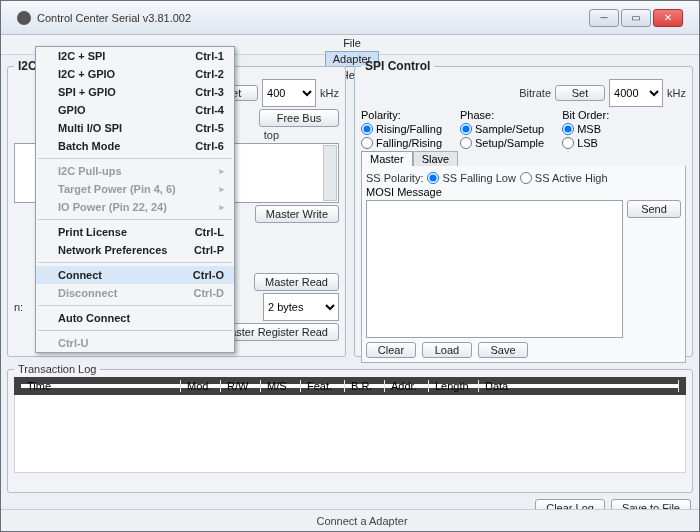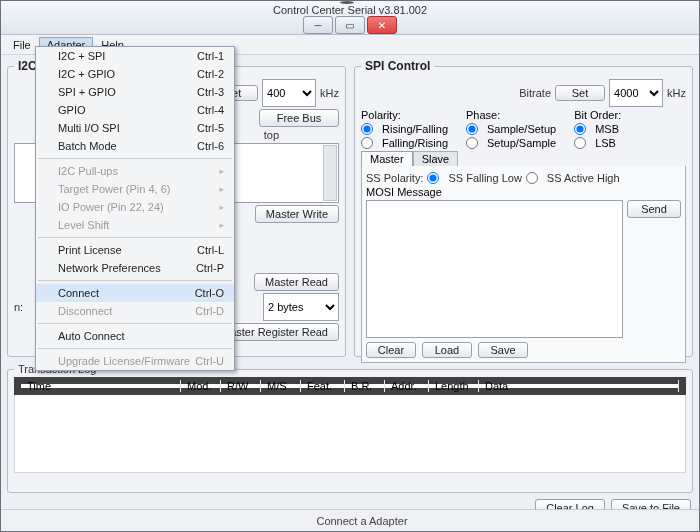--- a/index.html
+++ b/index.html
@@ -1,43 +1,43 @@
 <!DOCTYPE html>
 <html><head>
 <meta charset="utf-8">
 <style>
   * { box-sizing: border-box; font-family: Tahoma, Arial, sans-serif; }
   body { margin:0; width:700px; height:532px; background:#dcdcdc; }
   .window { width:700px; height:532px; background:#eceff4; border:1px solid #6a6f77; position:relative; }
-  .titlebar { height:34px; background:linear-gradient(#f5f8fc,#dfe6ef); display:flex; align-items:center; padding:0 16px; border-bottom:1px solid #b8bfc8;flex-direction:column; }
+  .titlebar { height:34px; background:linear-gradient(#f5f8fc,#dfe6ef); display:flex; align-items:center; padding:0 16px; border-bottom:1px solid #b8bfc8; }
   .titlebar .appicon { width:14px; height:14px; background:#555; border-radius:50%; margin-right:6px; }
   .titlebar .title { font-size:11px; color:#333; flex:1; }
   .winbtns { display:flex; gap:2px; }
   .winbtn { width:30px; height:18px; background:linear-gradient(#f3f6fa,#d7deea); border:1px solid #8f98a3; border-radius:3px; display:flex; align-items:center; justify-content:center; font-size:10px; color:#333;}
   .winbtn.close { background:linear-gradient(#f07a77,#d44); color:#fff; border-color:#a33;}
-  .menubar { height:20px; background:#f0f2f6; display:flex; align-items:center; font-size:11px; color:#222; border-bottom:1px solid #cfd5dd; padding-left:4px;}
+  .menubar { height:20px; background:#f0f2f6; display:flex; align-items:center; font-size:11px; color:#222; border-bottom:1px solid #cfd5dd; padding-left:4px;flex-direction:column;}
   .menuitem { padding:2px 8px; }
   .menuitem.active { background:#cddff2; border:1px solid #8ab; padding:1px 7px;}
   .content { position:relative; height:calc(532px - 26px - 20px); padding:4px; }
   .panels { display:flex; gap:4px; height:298px;}
   fieldset.panel { flex:1; border:1px solid #b5bbc4; border-radius:3px; background:#f1f3f7; padding:4px 6px; font-size:11px; position:relative; min-width:0;}
   fieldset.panel > legend { font-size:12px; font-weight:bold; color:#222; padding:0 4px;}
   .row { display:flex; align-items:center; gap:4px; margin:2px 0; font-size:11px; color:#333;}
   .btn { background:linear-gradient(#fff,#e4e7ec); border:1px solid #98a0ab; border-radius:3px; padding:2px 10px; font-size:11px; color:#222; min-width:60px; text-align:center;}
   .btn.small { min-width:50px; padding:1px 6px;}
   .bigtext { width:100%; border:1px solid #9aa1ab; background:#fff; font-size:11px; resize:none;}
   .tabs { display:flex; gap:0; margin-top:2px;}
   .tab { border:1px solid #a9afb8; background:#e3e6eb; padding:1px 8px; font-size:11px; border-bottom:none; }
   .tab.active { background:#f8f9fb; border-color:#9aa1ab; }
-  .radio { display:inline-flex; gap:9px; font-size:11px; }
+  .radio { display:inline-flex; gap:3px; font-size:11px; }
   .radio input { margin:0; width:12px; height:12px;}
   .subgroup { display:flex; gap:18px; margin-top:2px;}
   .subcol { display:flex; flex-direction:column; gap:2px;}
   .dropdown-menu { position:absolute; left:34px; top:45px; width:200px; background:#f4f5f7; border:1px solid #97a0aa; box-shadow:2px 2px 4px rgba(0,0,0,.3); font-size:11px; z-index:50;}
-  .dropdown-menu .ditem { display:flex; align-items:center; justify-content:space-between; padding:3px 10px 3px 22px; color:#222; }
+  .dropdown-menu .ditem { display:flex; align-items:center; justify-content:space-between; padding:3px 10px 3px 22px; color:#222;font-weight:bold; }
   .dropdown-menu .ditem.disabled { color:#9a9a9a;}
   .dropdown-menu .ditem.sub::after { content:"▸"; font-size:9px; color:#555; }
   .dropdown-menu .ditem.disabled.sub::after { color:#bbb;}
   .dropdown-menu .sep { height:1px; background:#c7ccd3; margin:3px 2px;}
   .dropdown-menu .ditem.hl { background:#d7e7f7; }
   fieldset.translog { margin-top:6px; border:1px solid #b5bbc4; border-radius:3px; background:#f1f3f7; padding:2px 6px 6px; height:130px; font-size:11px;}
   fieldset.translog > legend { font-size:11px; color:#333; padding:0 4px;}
   .thead { display:flex; gap:0; border:7px solid #404040; background:#fafbfc; font-size:11px; height:18px; align-items:center;}
   .thead span { padding:0 6px; border-right:1px solid #e3e6ea;}
   .logbody { background:#fff; border:1px solid #d1d5db; border-top:none; height:78px;}
@@ -231,24 +231,20 @@
         <span></span>
       </div>
     <div class="ditem disabled sub">
         <span>Target Power (Pin 4, 6)</span>
         <span></span>
       </div>
     <div class="ditem disabled sub">
         <span>IO Power (Pin 22, 24)</span>
         <span></span>
       </div>
-    <div class="ditem disabled sub">
-        <span>Level Shift</span>
-        <span></span>
-      </div>
     <div class="sep"></div>
     <div class="ditem">
         <span>Print License</span>
         <span>Ctrl-L</span>
       </div>
     <div class="ditem">
         <span>Network Preferences</span>
         <span>Ctrl-P</span>
       </div>
     <div class="sep"></div>
@@ -260,21 +256,20 @@
         <span>Disconnect</span>
         <span>Ctrl-D</span>
       </div>
     <div class="sep"></div>
     <div class="ditem">
         <span>Auto Connect</span>
         <span></span>
       </div>
     <div class="sep"></div>
     <div class="ditem disabled">
-        <span>Upgrade License/Firmware</span>
         <span>Ctrl-U</span>
       </div>
   </div>
 
   <div class="statusbar">
     <span>Connect a Adapter</span>
   </div>
 </div>
 
 </body></html>

